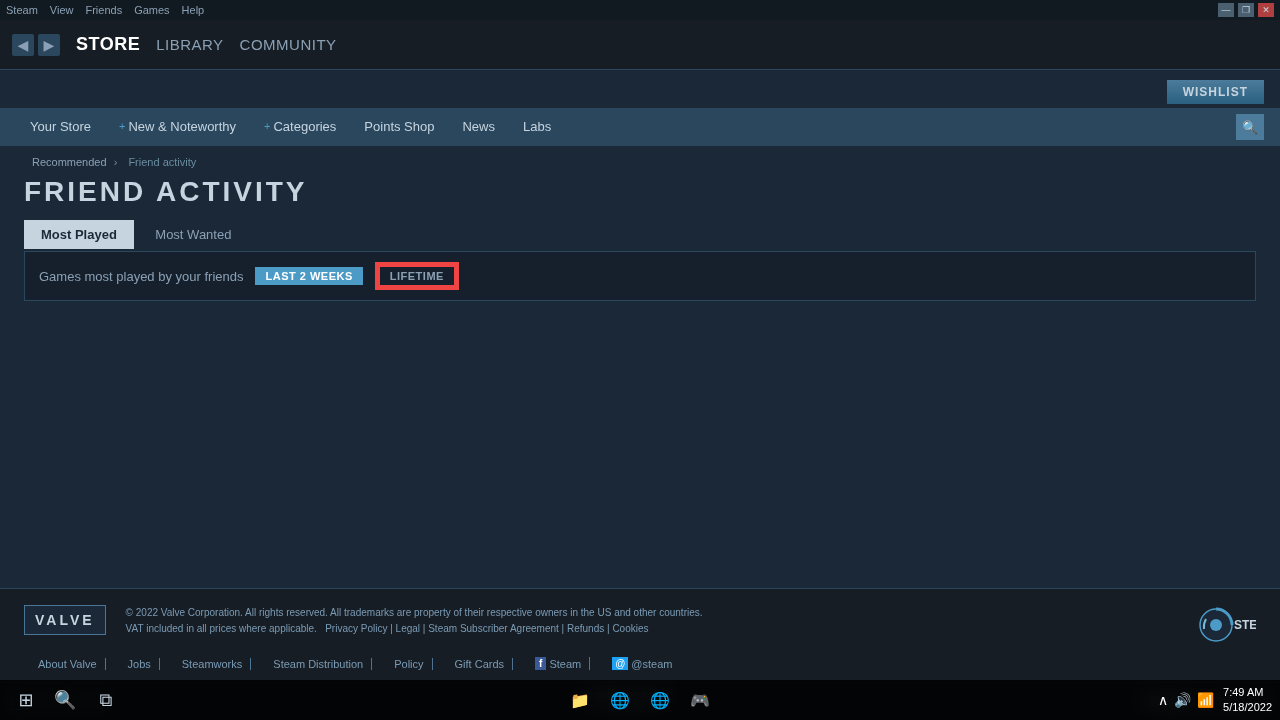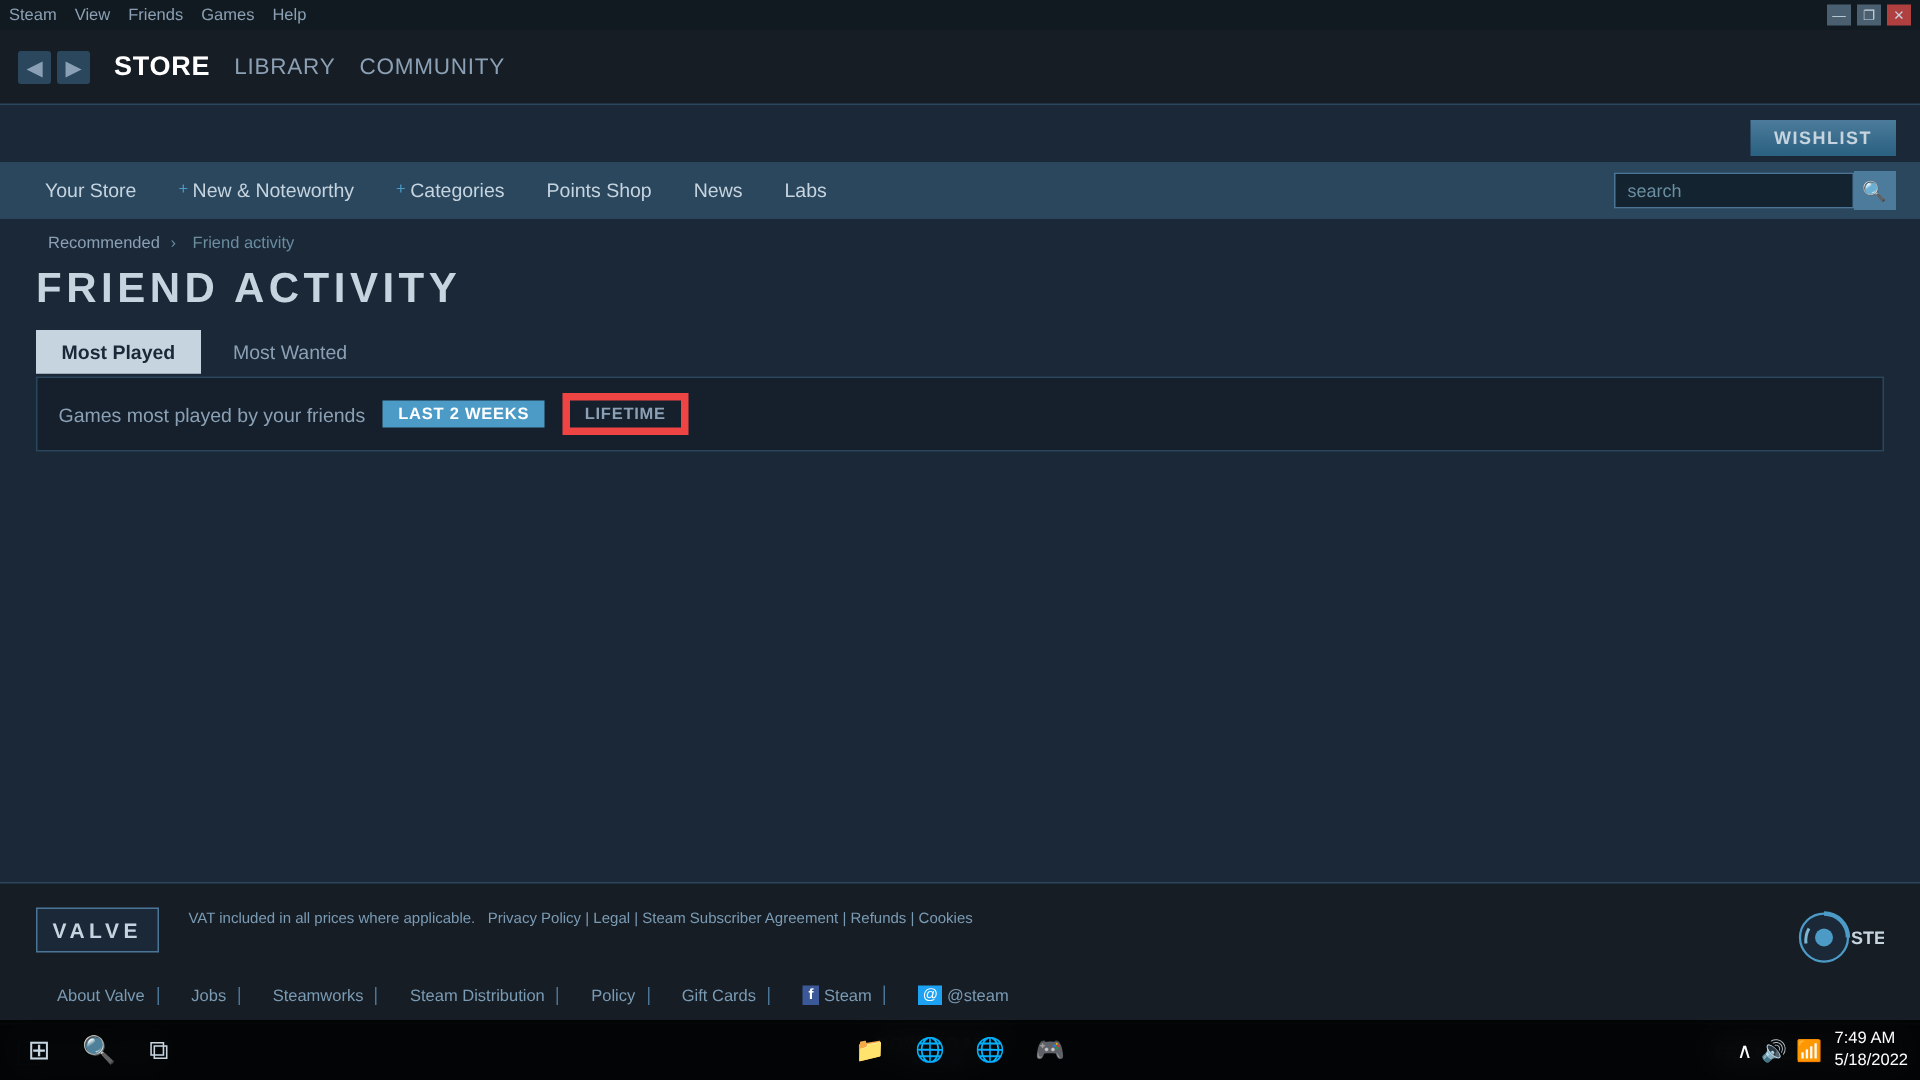--- a/index.html
+++ b/index.html
@@ -466,21 +466,20 @@
     <div class="store-nav-item">
       <span>Points Shop</span>
     </div>
     <div class="store-nav-item">
       <span>News</span>
     </div>
     <div class="store-nav-item">
       <span>Labs</span>
     </div>
     <div class="store-nav-search">
-      <input type="text" id="search-input" placeholder="search" style="">
       <button class="search-btn">🔍</button>
     </div>
   </div>
 </div>
 
 <div id="main-content">
 
   <div id="breadcrumb">
     <a>Recommended</a>
     <span>›</span>
@@ -500,20 +499,21 @@
       <button class="time-btn active">LAST 2 WEEKS</button>
       <button class="time-btn">LIFETIME</button>
     </div>
   </div>
 </div>
 
 <div id="footer">
   <div id="footer-top">
     <div id="valve-logo">VALVE</div>
     <div id="footer-legal">
+      <div>© 2022 Valve Corporation. All rights reserved. All trademarks are property of their respective owners in the US and other countries.</div>
       <div>
         <span>VAT included in all prices where applicable.</span>
         &nbsp;
         <a>Privacy Policy</a> |
         <a>Legal</a> |
         <a>Steam Subscriber Agreement</a> |
         <a>Refunds</a> |
         <a>Cookies</a>
       </div>
     </div>

